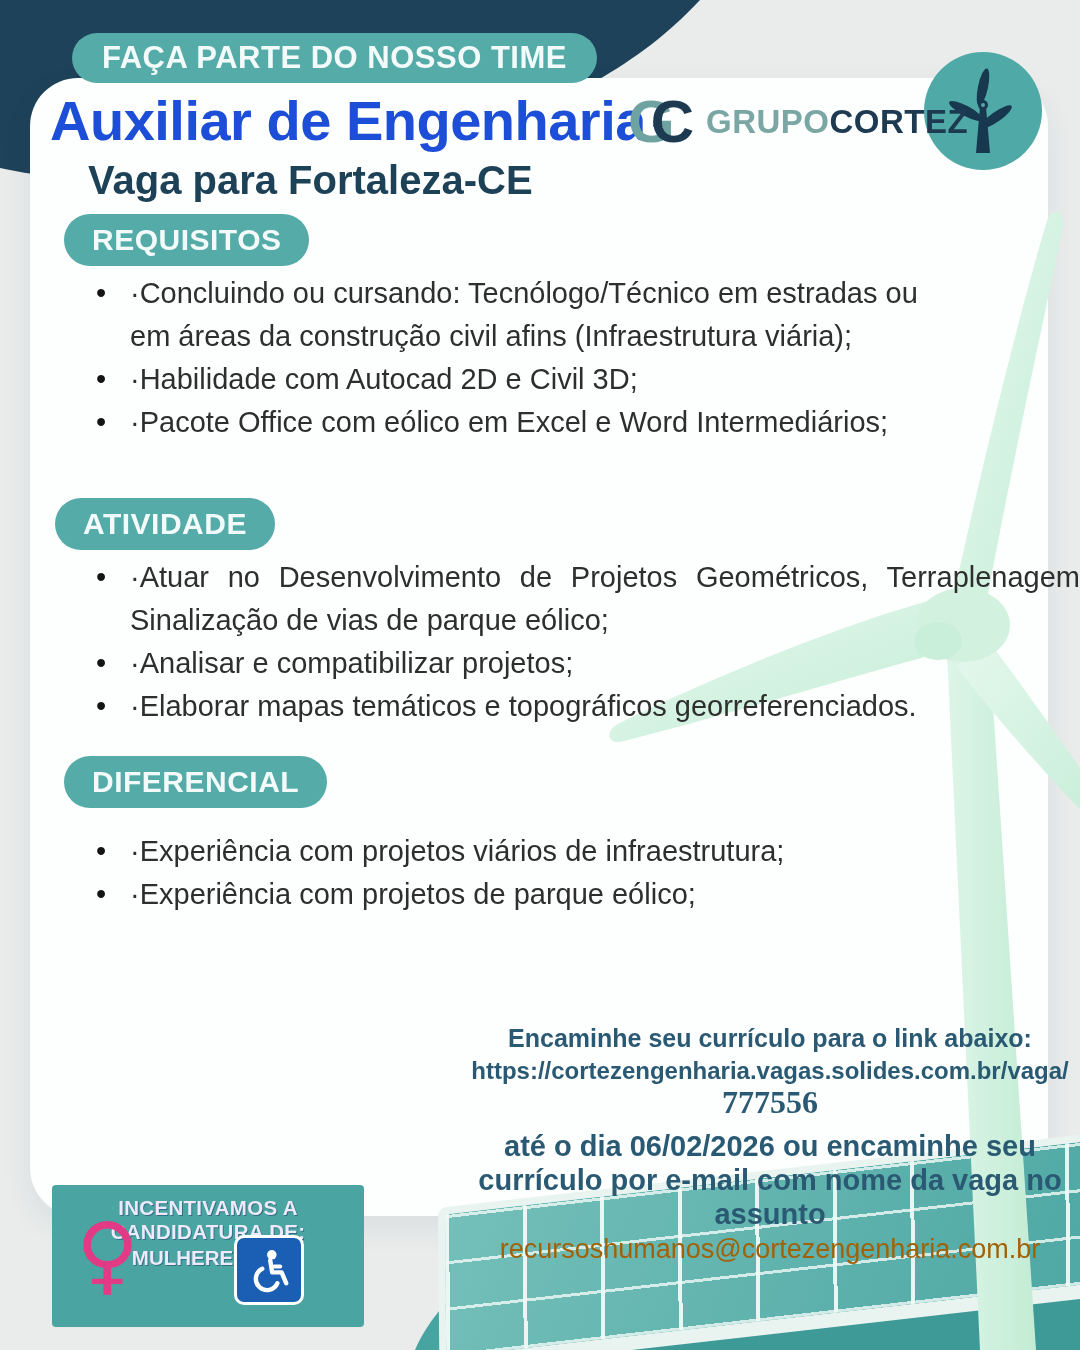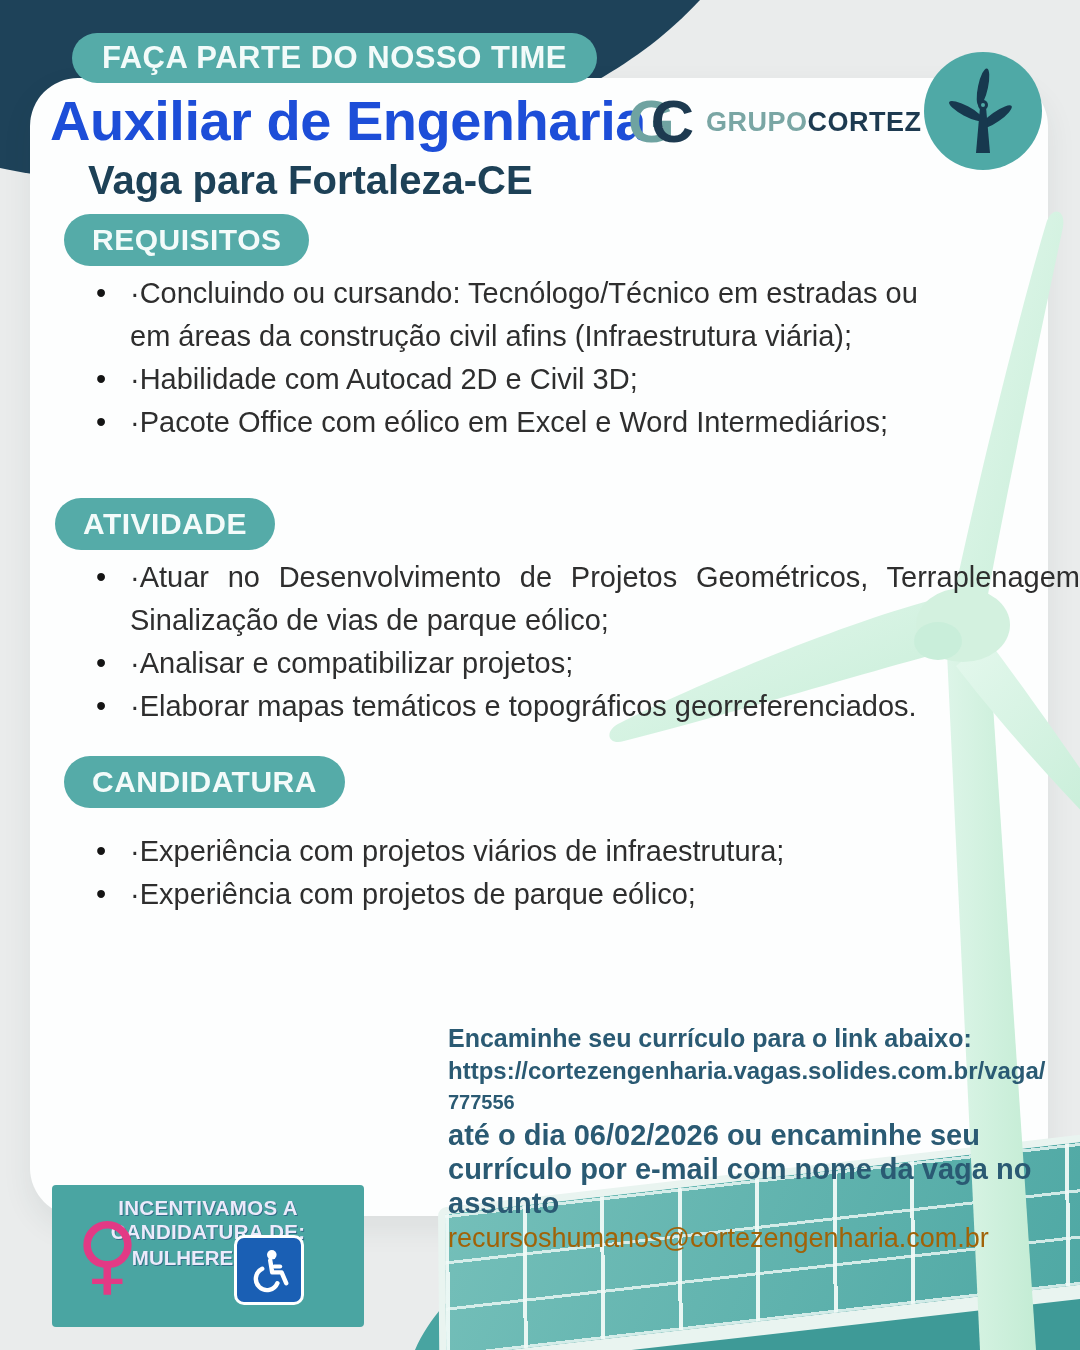--- a/index.html
+++ b/index.html
@@ -44,39 +44,39 @@
   .pill.p-atv{left:55px;top:498px;}
   .pill.p-dif{left:64px;top:756px;}
 
   h1.title{position:absolute;left:50px;top:88px;margin:0;color:#1d4ed8;font-size:56px;font-weight:700;letter-spacing:-.5px;}
   h2.subtitle{position:absolute;left:88px;top:158px;margin:0;color:#1d4157;font-size:40px;font-weight:700;}
 
   .logo{position:absolute;left:628px;top:92px;display:flex;align-items:center;}
   .logo .mono{position:relative;font-size:60px;font-weight:800;line-height:1;letter-spacing:-24px;}
   .logo .mono .g{color:#6fa3a1;position:relative;z-index:1;}
   .logo .mono .c{color:#1d3a50;position:relative;z-index:2;}
-  .logo .word{margin-left:36px;font-size:27px;letter-spacing:.5px;white-space:nowrap;}
+  .logo .word{margin-left:36px;font-size:33px;letter-spacing:.5px;white-space:nowrap;}
   .logo .word .w1{color:#7aa6a4;font-weight:600;}
   .logo .word .w2{color:#1d3a50;font-weight:800;}
 
   ul.blist{position:absolute;margin:0;padding:0;list-style:none;color:#2e2e2e;}
   ul.blist li{
     position:relative;padding-left:34px;font-size:29px;line-height:43px;font-weight:400;
   }
   ul.blist li::before{content:"•";position:absolute;left:0;top:0;color:#141414;font-size:29px;}
   ul.l-req{left:96px;top:272px;width:852px;}
   ul.l-atv{left:96px;top:556px;width:984px;}
   ul.l-atv li.just{text-align:justify;}
   ul.l-dif{left:96px;top:830px;width:900px;}
 
-  .contact{position:absolute;left:448px;top:1022px;width:600px;text-align:left;color:#2a5a73;}
+  .contact{position:absolute;left:470px;top:1022px;width:600px;text-align:center;color:#2a5a73;}
   .contact .c1{font-size:25px;font-weight:700;line-height:33px;}
   .contact .clink{font-size:24px;font-weight:700;line-height:32px;white-space:nowrap;}
-  .contact .cid{font-size:20px;font-weight:700;line-height:30px;}
-  .contact .cdl{font-size:29px;font-weight:700;line-height:34px;margin-top:1px;}
+  .contact .cid{font-size:32px;font-weight:700;line-height:30px;font-family:Liberation Serif, serif;}
+  .contact .cdl{font-size:29px;font-weight:700;line-height:34px;margin-top:12px;}
   .contact .cmail{font-size:27px;font-weight:400;line-height:36px;color:#a16207;}
 
   .inclusion{
     position:absolute;left:52px;top:1185px;width:312px;height:142px;z-index:11;
     background:#4aa5a2;border-radius:4px;color:#eceafb;
   }
   .inclusion .ttl{
     text-align:center;font-size:20.5px;font-weight:700;letter-spacing:.3px;margin-top:11px;
     text-shadow:1px 1px 0 rgba(31,64,112,.55);
   }
@@ -174,21 +174,21 @@
     <div class="pill section p-atv">
       <span>ATIVIDADE</span>
     </div>
     <ul class="blist l-atv">
       <li class="just">·Atuar no Desenvolvimento de Projetos Geométricos, Terraplenagem Sinalização de vias de parque eólico;</li>
       <li>·Analisar e compatibilizar projetos;</li>
       <li>·Elaborar mapas temáticos e topográficos georreferenciados.</li>
     </ul>
 
     <div class="pill section p-dif">
-      <span>CANDIDATURA</span>
+      <span>DIFERENCIAL</span>
     </div>
     <ul class="blist l-dif">
       <li>·Experiência com projetos viários de infraestrutura;</li>
       <li>·Experiência com projetos de parque eólico;</li>
     </ul>
 
     <div class="contact">
       <div class="c1">Encaminhe seu currículo para o link abaixo:</div>
       <div class="clink">https://cortezengenharia.vagas.solides.com.br/vaga/</div>
       <div class="cid">777556</div>

